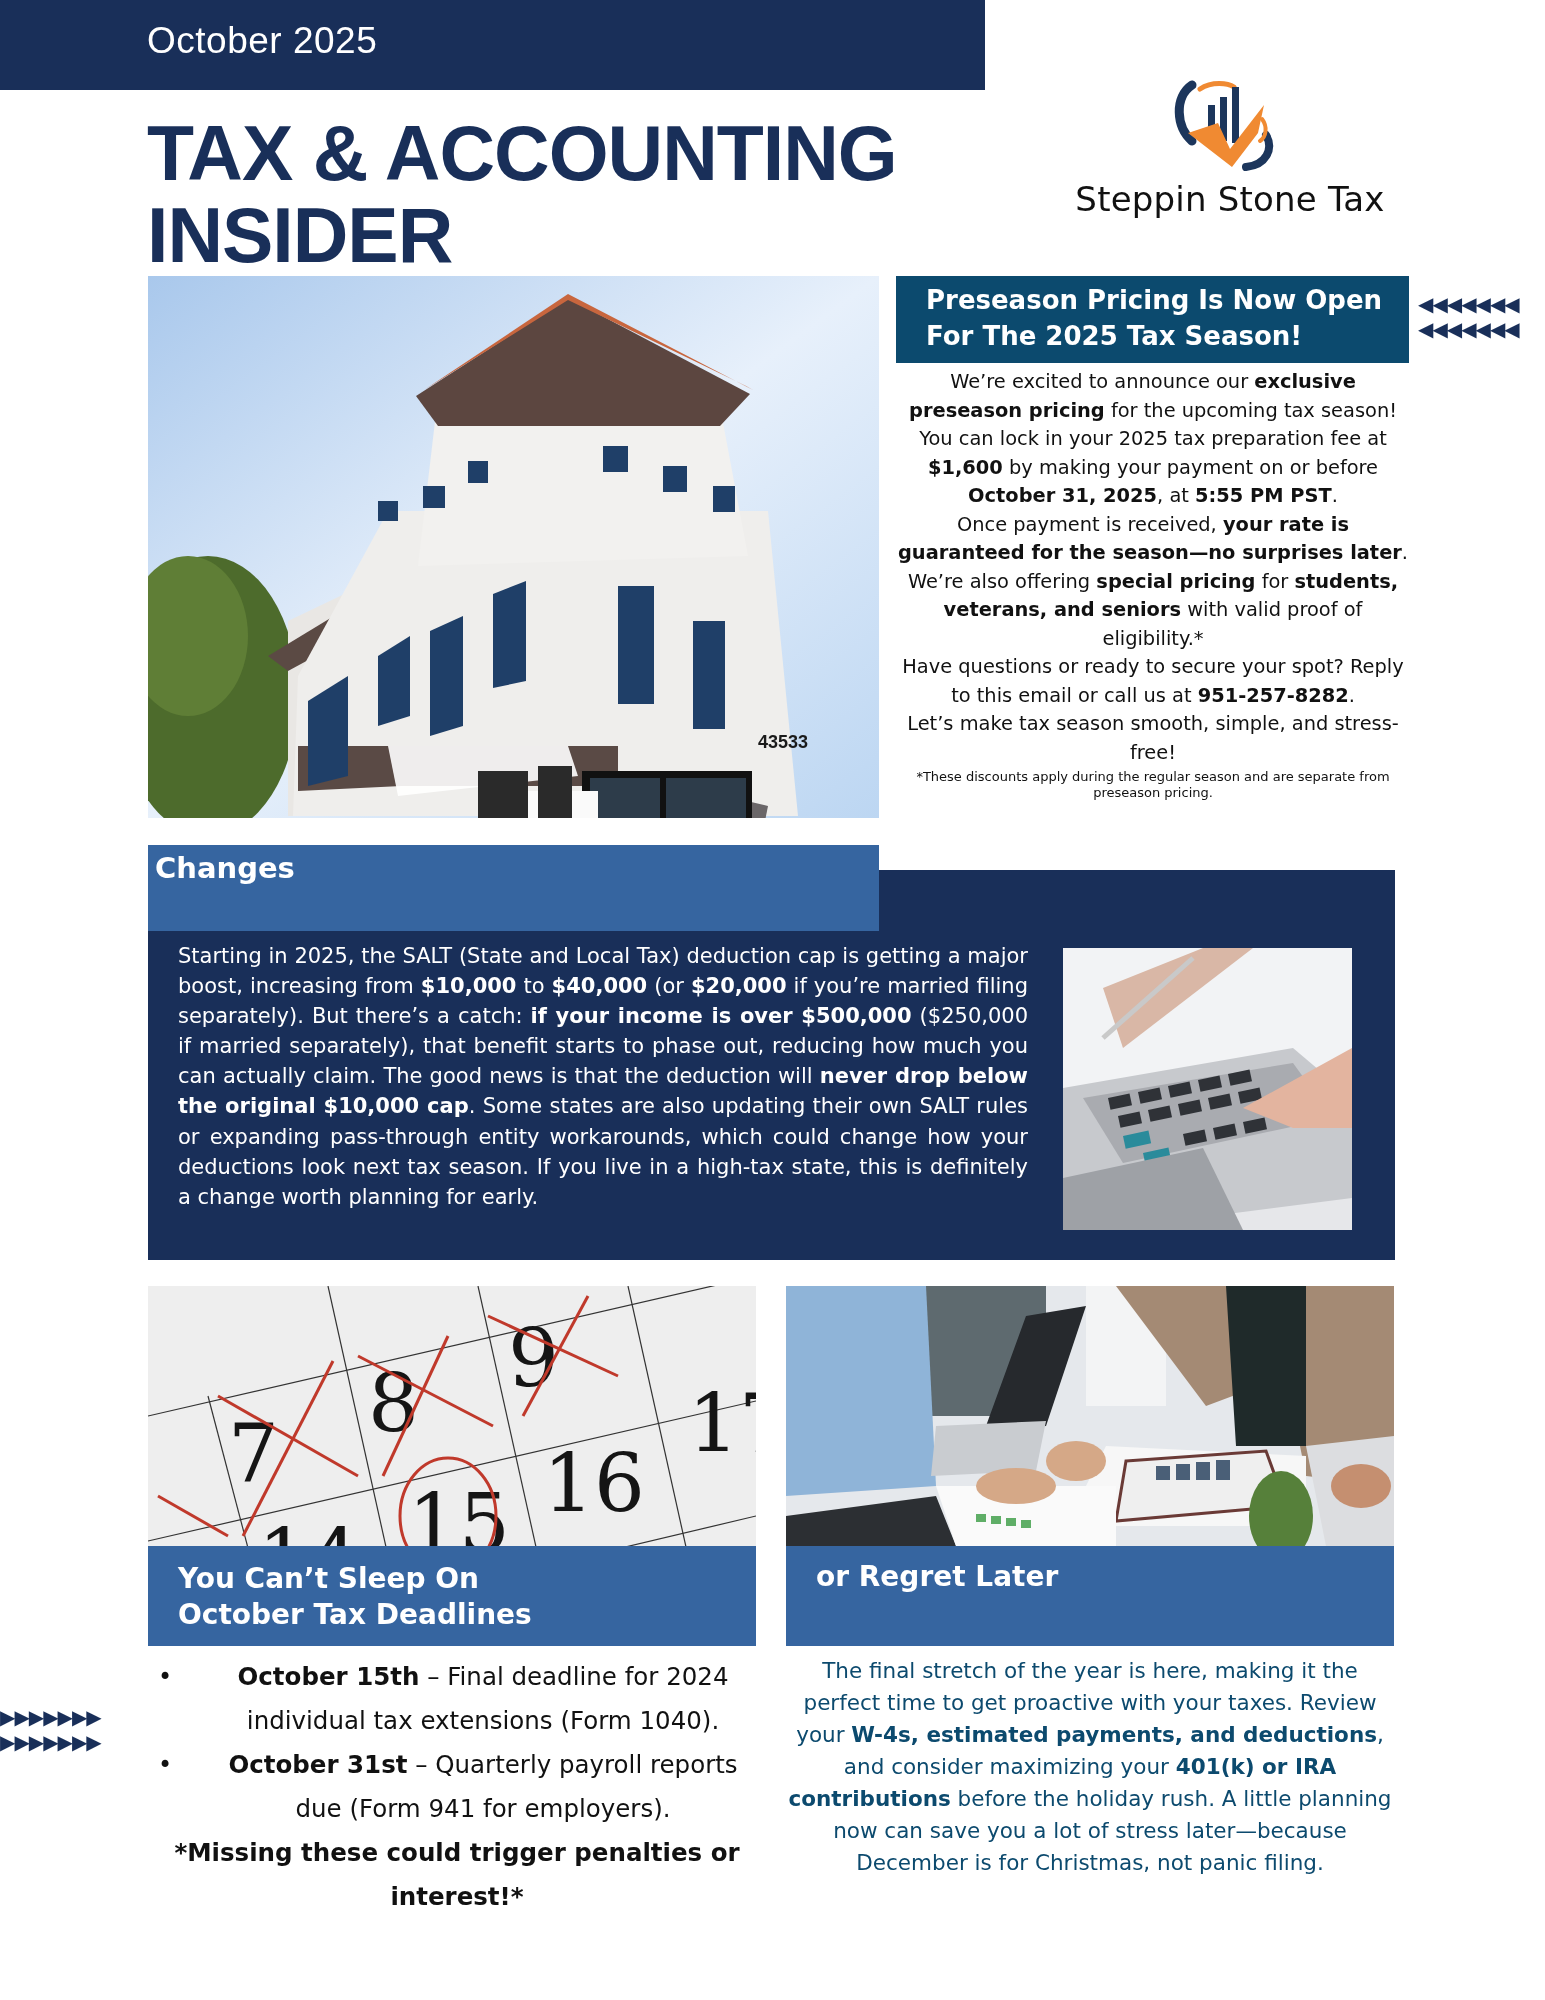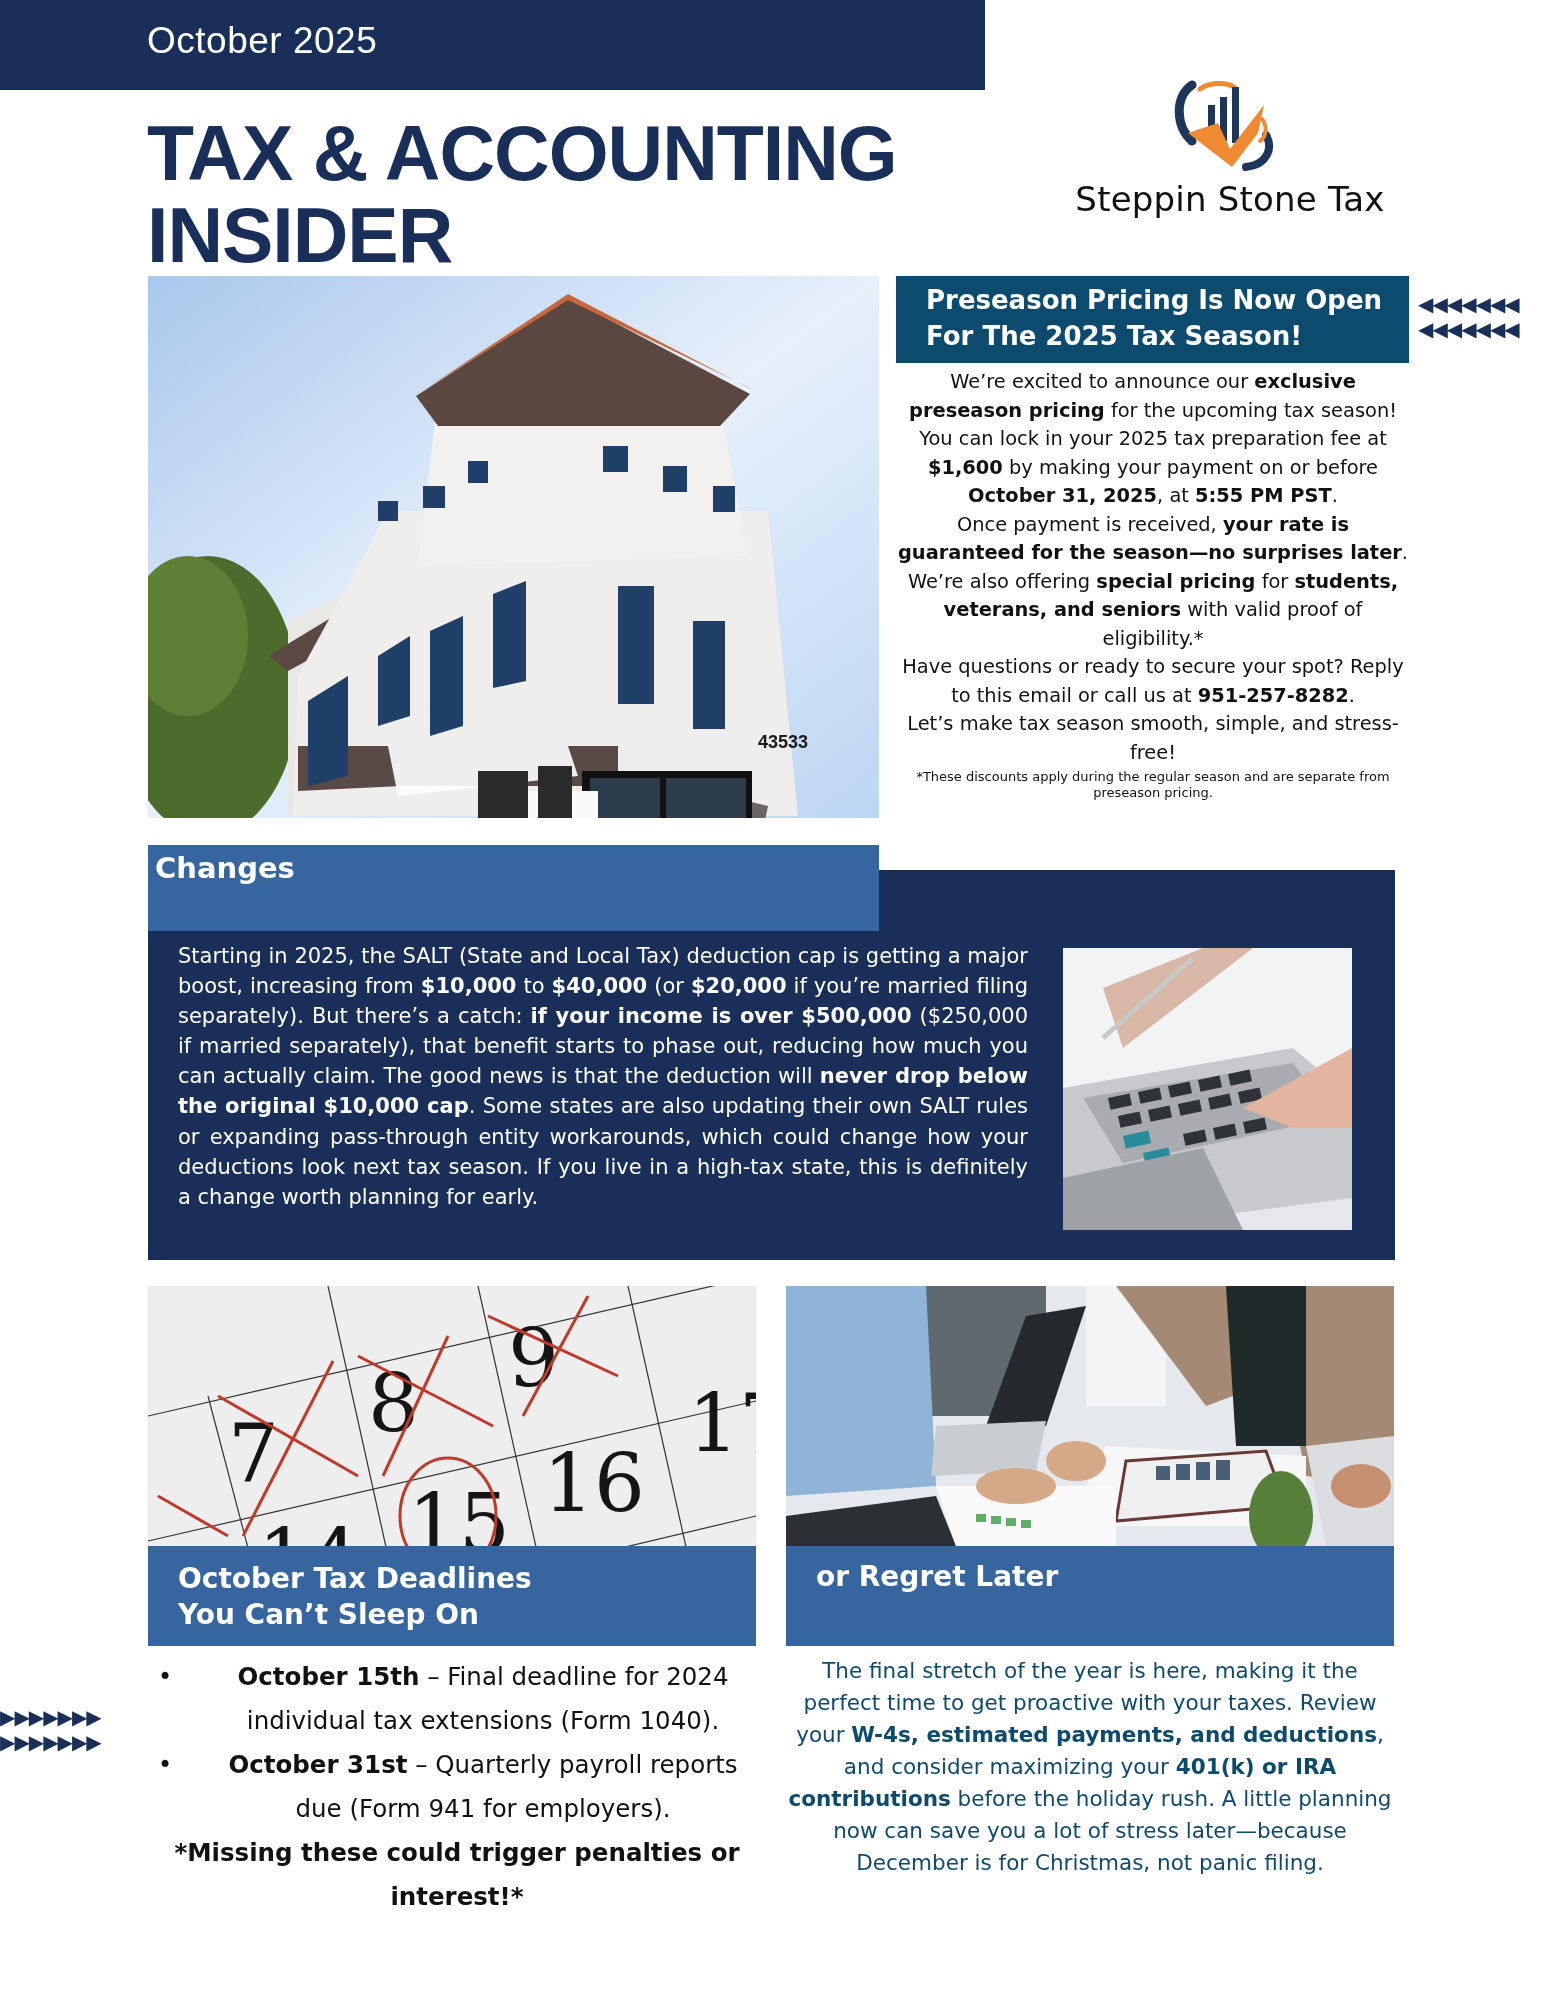--- a/index.html
+++ b/index.html
@@ -242,22 +242,22 @@
         <rect x="220" y="232" width="10" height="8"></rect>
         <rect x="235" y="234" width="10" height="8"></rect>
       </g>
     <ellipse cx="230" cy="200" rx="40" ry="18" fill="#d5a887"></ellipse>
     <ellipse cx="290" cy="175" rx="30" ry="20" fill="#d5a887"></ellipse>
     <ellipse cx="575" cy="200" rx="30" ry="22" fill="#c58f70"></ellipse>
   </svg>
 </div>
 
 <div class="deadline-head">
+  <div>You Can’t Sleep On</div>
   <div>October Tax Deadlines</div>
-  <div>You Can’t Sleep On</div>
 </div>
 <div class="arrows arrows-left">▶▶▶▶▶▶▶
 ▶▶▶▶▶▶▶</div>
 
 <div class="deadline-list">
   <div class="deadline-item">
     <span class="bullet">•</span>
     <b>October 15th</b><span> – Final deadline for 2024 individual tax extensions (Form 1040).</span>
   </div>
   <div class="deadline-item">

